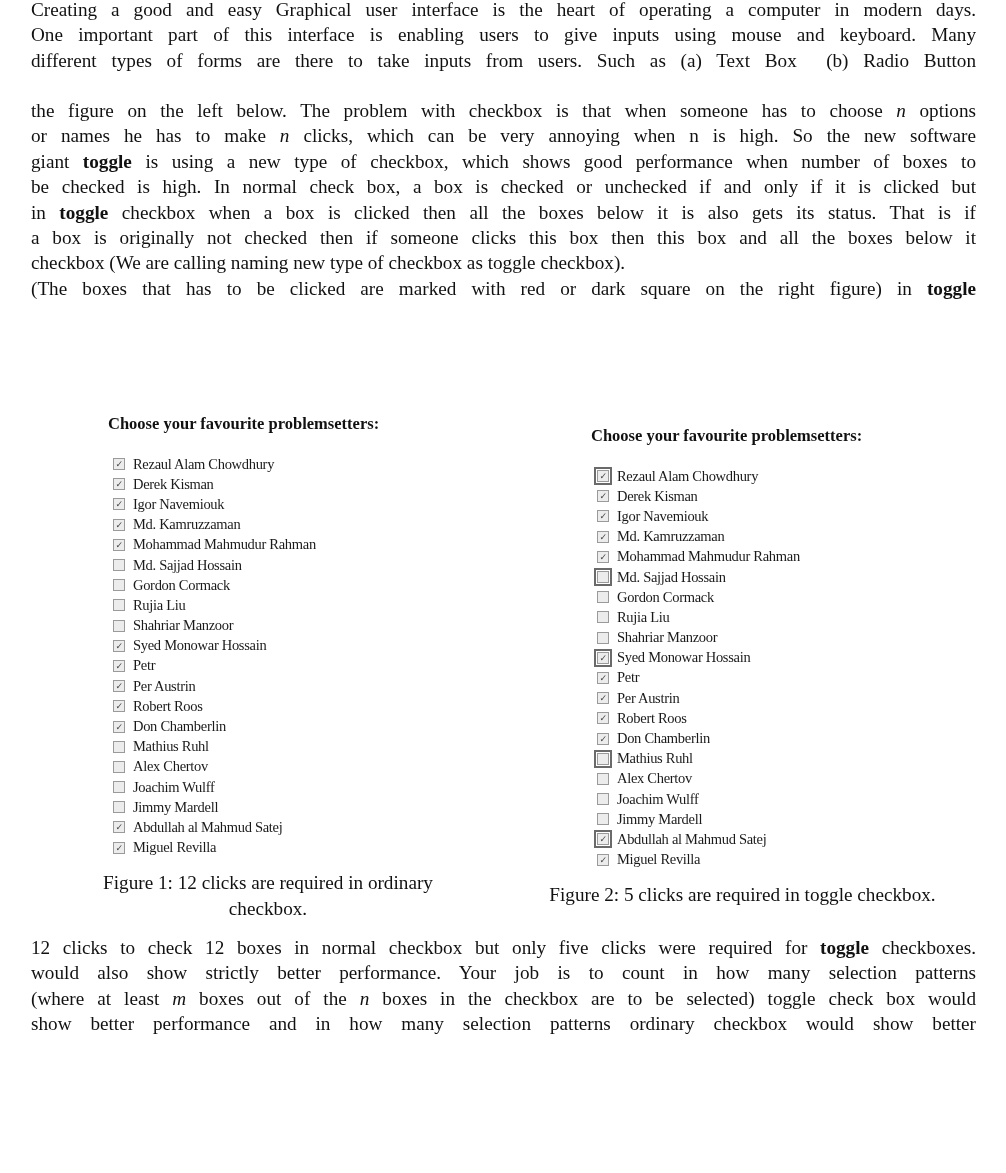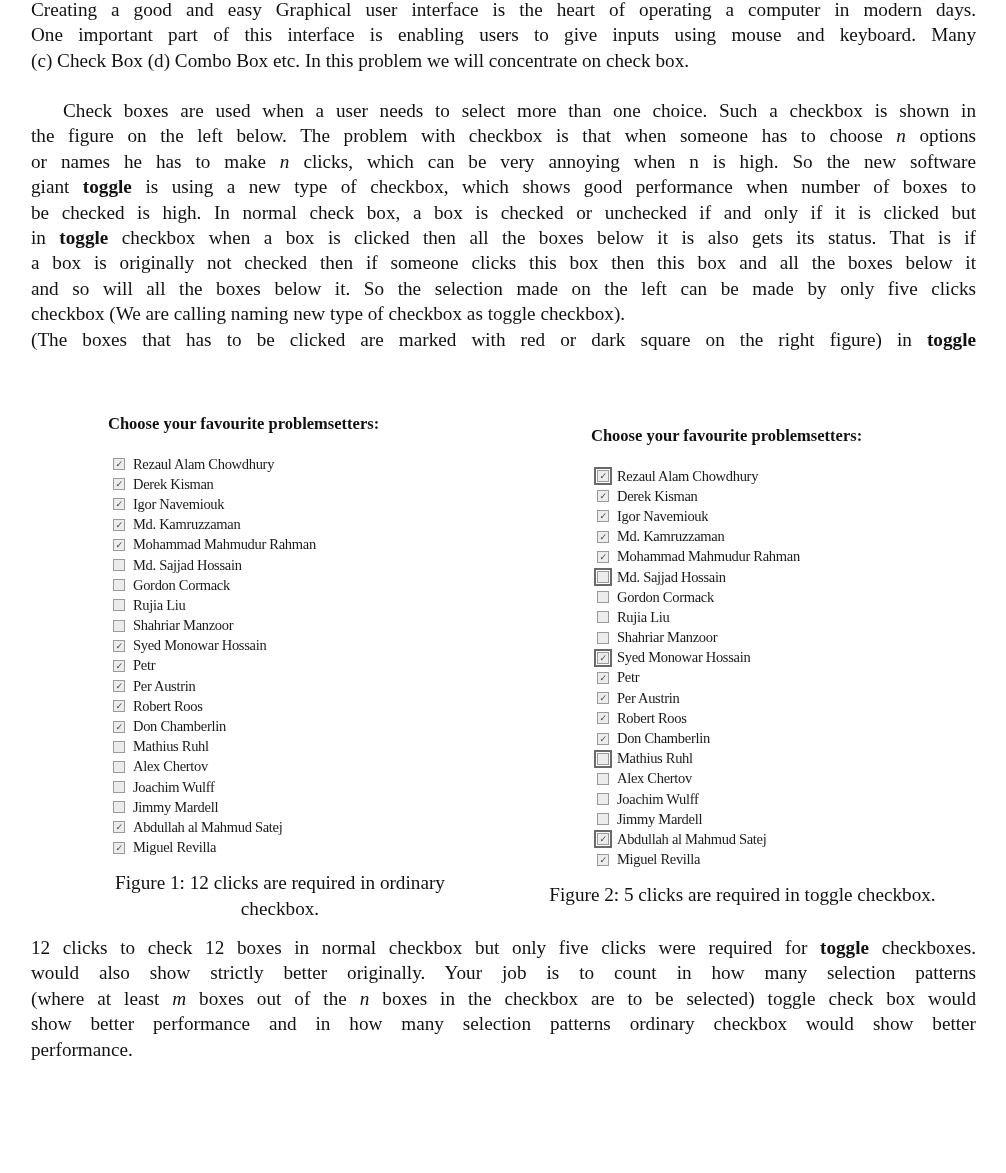--- a/index.html
+++ b/index.html
@@ -42,32 +42,30 @@
     font-family: "Liberation Serif", "DejaVu Serif", serif;
     font-size: 19.2px; line-height: 26px; text-align: center; color: #111;
   }
 </style>
 </head>
 <body>
 
 <div class="para" style="top:-3px;">
   <span class="line">Creating a good and easy Graphical user interface is the heart of operating a computer in modern days.</span>
   <span class="line">One important part of this interface is enabling users to give inputs using mouse and keyboard. Many</span>
-  <span class="line last">(c) Check Box (d) Combo Box etc. In this problem we will concentrate on check box.</span>
+  <span class="line" style="white-space:pre;">different types of forms are there to take inputs from users. Such as (a) Text Box  (b) Radio Button</span>
 </div>
 
 <div class="para" style="top:98px;">
-  <span class="line indent">Check boxes are used when a user needs to select more than one choice. Such a checkbox is shown in</span>
   <span class="line"><span>the figure on the left below. The problem with checkbox is that when someone has to choose </span><i>n</i><span> options</span></span>
   <span class="line"><span>or names he has to make </span><i>n</i><span> clicks, which can be very annoying when n is high. So the new software</span></span>
   <span class="line"><span>giant </span><b>toggle</b><span> is using a new type of checkbox, which shows good performance when number of boxes to</span></span>
   <span class="line">be checked is high. In normal check box, a box is checked or unchecked if and only if it is clicked but</span>
   <span class="line"><span>in </span><b>toggle</b><span> checkbox when a box is clicked then all the boxes below it is also gets its status. That is if</span></span>
   <span class="line">a box is originally not checked then if someone clicks this box then this box and all the boxes below it</span>
-  <span class="line">and so will all the boxes below it. So the selection made on the left can be made by only five clicks</span>
   <span class="line last">checkbox (We are calling naming new type of checkbox as toggle checkbox).</span>
   <span class="line"><span>(The boxes that has to be clicked are marked with red or dark square on the right figure) in </span><b>toggle</b></span>
 </div>
 
 <div class="panel" style="left:108px; top:414px; width:330px; height:450px;">
   <div class="panel-title" style="margin-bottom:20px;">Choose your favourite problemsetters:</div>
   <ul class="cb-list" id="fig1-list" style="padding-left:5px;">
       <li class="cb-item">
         <span class="cb">✓</span>
         <span>Rezaul Alam Chowdhury</span>
@@ -143,21 +141,21 @@
       <li class="cb-item">
         <span class="cb">✓</span>
         <span>Abdullah al Mahmud Satej</span>
       </li>
       <li class="cb-item">
         <span class="cb">✓</span>
         <span>Miguel Revilla</span>
       </li>
     </ul>
 </div>
-<div class="caption" style="left:74px; top:870px; width:412px;">
+<div class="caption" style="left:62px; top:870px; width:412px;">
   <span>Figure 1: 12 clicks are required in ordinary</span><br>
   <span>checkbox.</span>
 </div>
 
 <div class="panel" style="left:591px; top:426px; width:330px; height:445px;">
   <div class="panel-title" style="margin-bottom:20px;">Choose your favourite problemsetters:</div>
   <ul class="cb-list" id="fig2-list" style="padding-left:6px;">
       <li class="cb-item">
         <span class="cb marked">✓</span>
         <span>Rezaul Alam Chowdhury</span>
@@ -237,17 +235,16 @@
       <li class="cb-item">
         <span class="cb">✓</span>
         <span>Miguel Revilla</span>
       </li>
     </ul>
 </div>
 <div class="caption" style="left:500px; top:882px; width:485px;">Figure 2: 5 clicks are required in toggle checkbox.</div>
 
 <div class="para" style="top:935px;">
   <span class="line"><span>12 clicks to check 12 boxes in normal checkbox but only five clicks were required for </span><b>toggle</b><span> checkboxes.</span></span>
-  <span class="line">would also show strictly better originally. Your job is to count in how many selection patterns</span>
+  <span class="line">would also show strictly better performance. Your job is to count in how many selection patterns</span>
   <span class="line"><span>(where at least </span><i>m</i><span> boxes out of the </span><i>n</i><span> boxes in the checkbox are to be selected) toggle check box would</span></span>
   <span class="line">show better performance and in how many selection patterns ordinary checkbox would show better</span>
-  <span class="line last">performance.</span>
 </div>
 
 </body></html>

